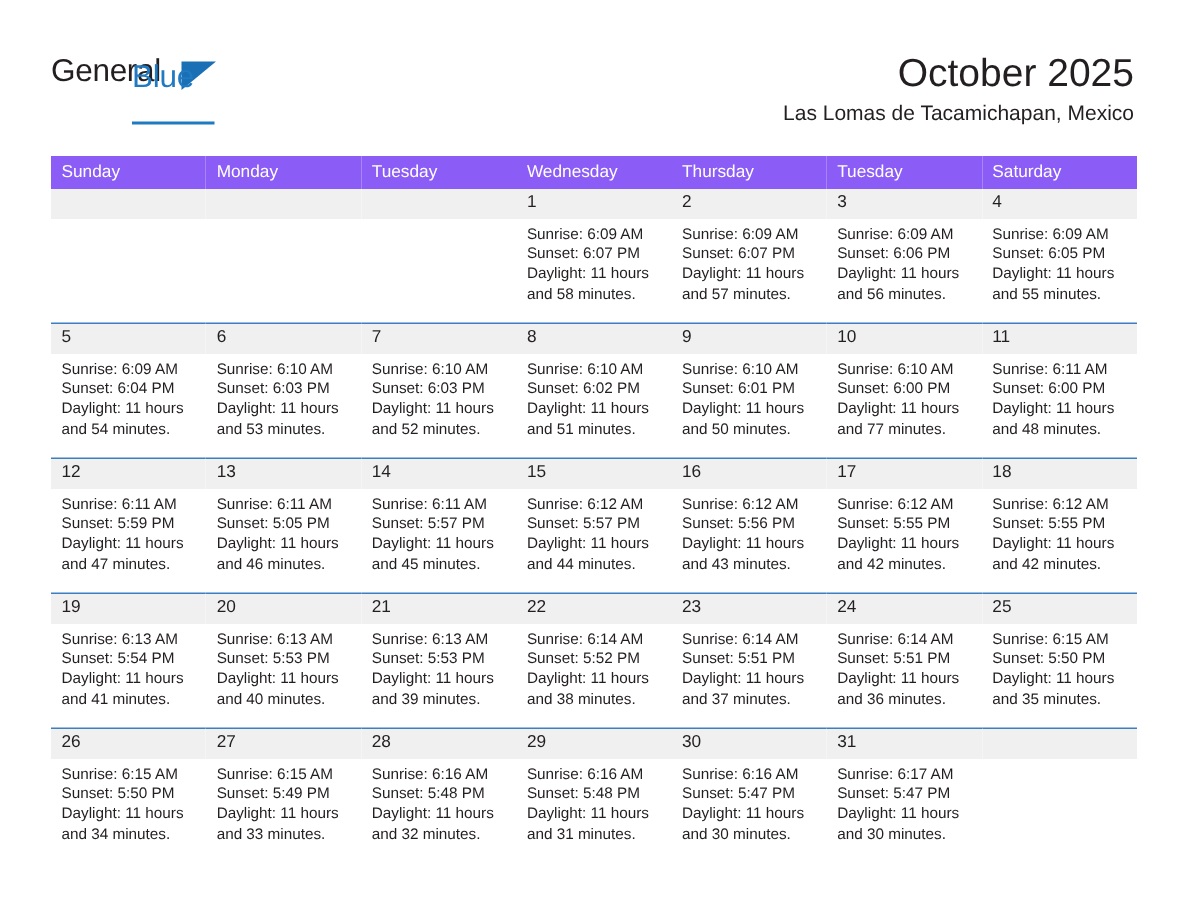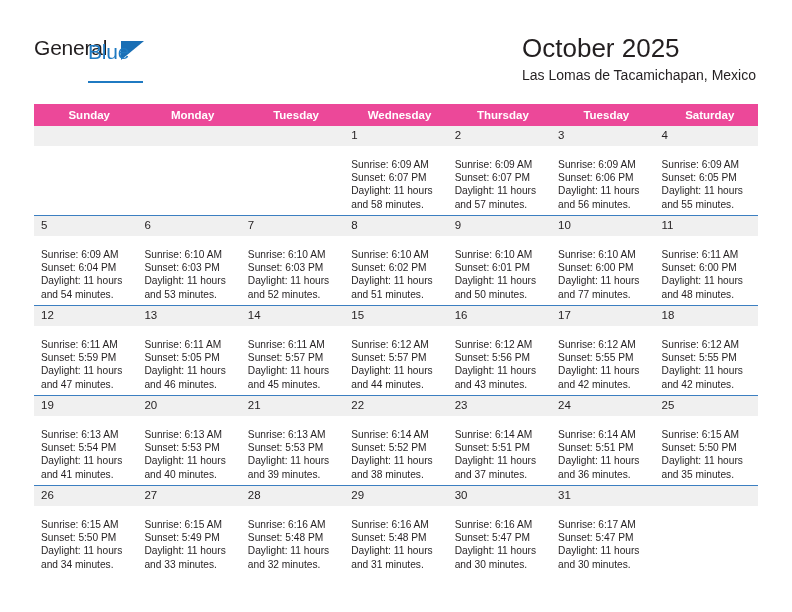--- a/index.html
+++ b/index.html
@@ -68,21 +68,21 @@
     top: 45px;
     width: 55px;
     height: 2px;
     background: #1f7ac2;
   }
 
   .title-block {
     position: absolute;
     right: 36px;
     top: 32px;
-    text-align: left;
+    text-align: right;
   }
   .cal-title {
     font-size: 26px;
     color: #231f20;
     line-height: 32px;
     white-space: nowrap;
   }
   .cal-subtitle {
     font-size: 14px;
     color: #231f20;
@@ -97,25 +97,25 @@
     left: 34px;
     top: 104px;
     width: 724px;
   }
   table.cal {
     border-collapse: collapse;
     table-layout: fixed;
     width: 724px;
   }
   table.cal th {
-    background: #ec4899;
+    background: #8b5cf6;
     color: #ffffff;
     font-size: 11.5px;
-    font-weight: bold;
-    text-align: center;
+    font-weight: normal;
+    text-align: left;
     padding: 5px 0 5px 7px;
     height: 11px;
     border: none;
   }
   td.day {
     vertical-align: top;
     padding: 0;
     border: none;
     border-top: 1px solid #3c7fc1;
     height: 89px;
@@ -130,21 +130,21 @@
     color: #231f20;
     padding: 3px 0 4px 7px;
     height: 13px;
     line-height: 13px;
   }
   td.empty .daynum {
     background: #f0f0f0;
     color: transparent;
   }
   .info {
-    padding: 12px 6px 0 7px;
+    padding: 4px 6px 0 7px;
     font-size: 10.2px;
     line-height: 13.2px;
     color: #231f20;
   }
   .info div {
     white-space: nowrap;
   }
   .info .dl {
     white-space: normal;
   }

